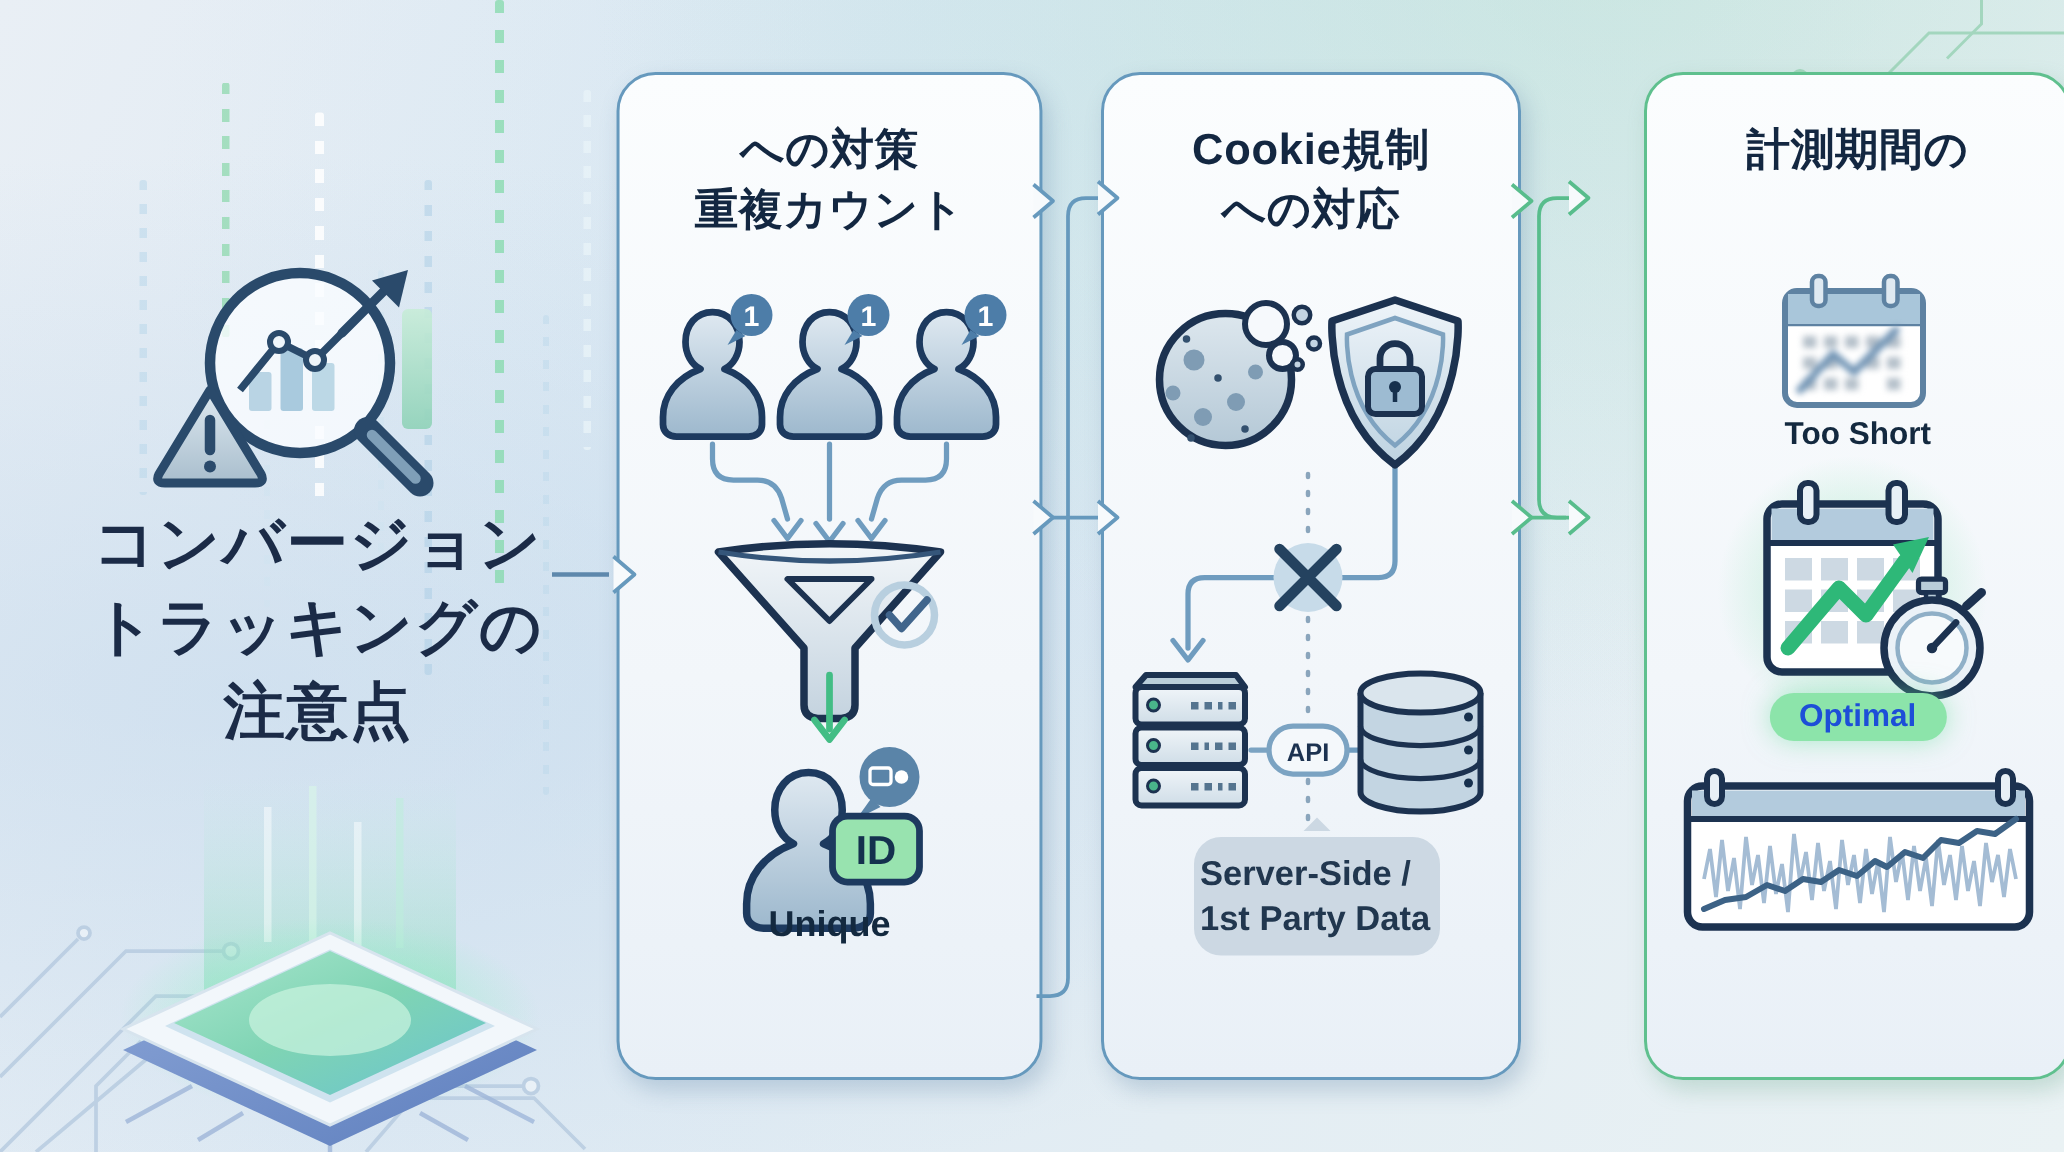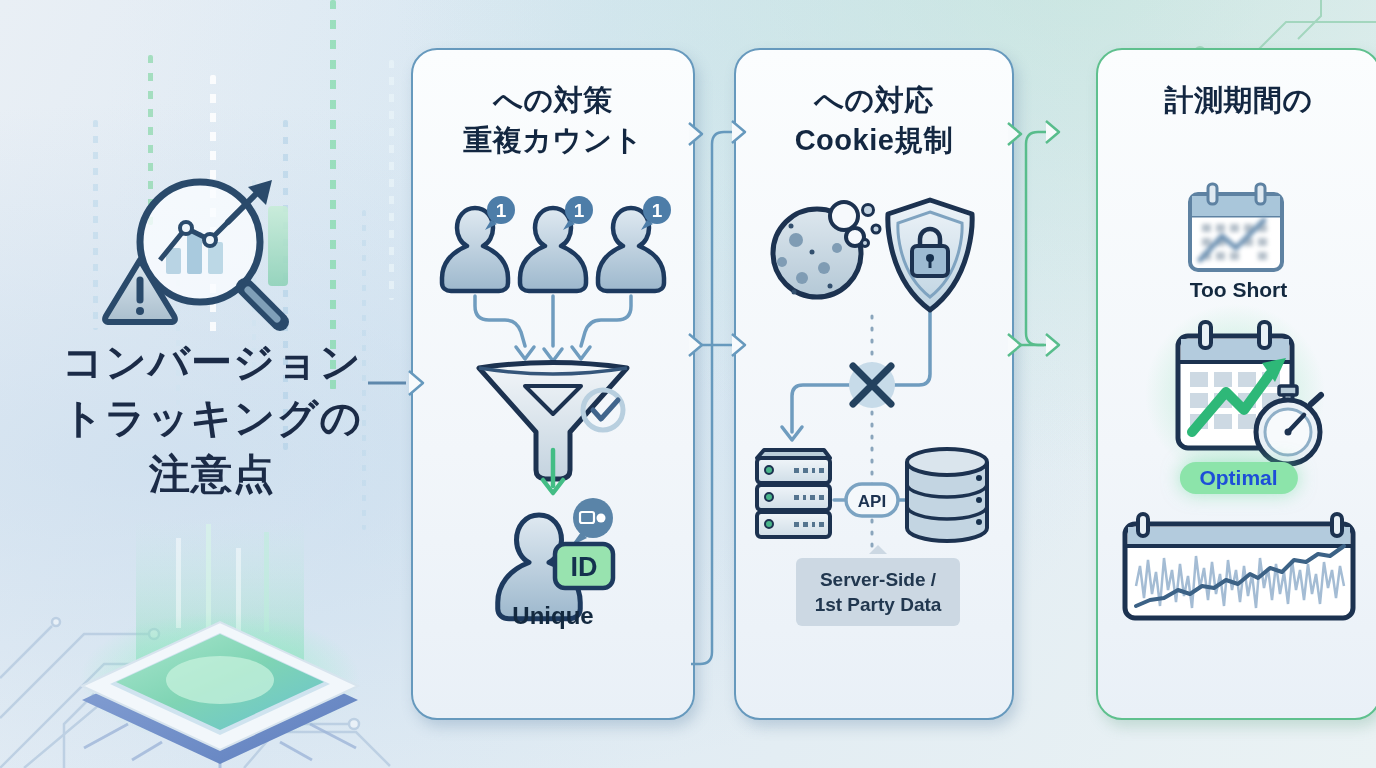--- a/index.html
+++ b/index.html
@@ -18,22 +18,22 @@
     background:linear-gradient(180deg,#fbfdfe 0%,#f2f6fa 60%,#e9f0f7 100%);
     box-shadow:4px 7px 14px rgba(96,132,166,.30);}
   .card1{left:411px;width:280px;}
   .card2{left:734px;width:276px;}
   .card3{left:1048px;width:281px;border-color:#5fc08e;box-shadow:4px 7px 14px rgba(96,160,132,.28);margin-left:48px;}
   .card-title{margin-top:30px;text-align:center;font-size:29px;font-weight:700;color:#132741;line-height:1.38;letter-spacing:.5px;}
   .header-title{position:absolute;left:16px;top:334px;width:392px;text-align:center;
     font-size:41px;font-weight:700;color:#1b2b47;line-height:1.37;letter-spacing:1px;}
   .card-svg{position:absolute;left:0;}
   .blurred{filter:blur(2.3px);}
-  .callout{position:absolute;left:60px;top:508px;width:156px;background:#ccd8e3;border-radius:6px;
-    padding:9px 4px;text-align:center;font-size:19px;font-weight:700;color:#21374f;line-height:1.32;}
+  .callout{position:absolute;left:60px;top:508px;width:156px;background:#ccd8e3;border-radius:18px;
+    padding:9px 4px;text-align:left;font-size:23px;font-weight:700;color:#21374f;line-height:1.32;}
   .callout:before{content:"";position:absolute;top:-13px;left:50%;margin-left:-9px;
     border:9px solid transparent;border-bottom:9px solid #ccd8e3;border-top:none;}
   .minilabel{position:absolute;left:0;width:100%;text-align:center;font-size:21px;font-weight:700;color:#13293f;}
   .pill{position:absolute;left:50%;transform:translateX(-50%);top:412px;background:#8ce4aa;
     border-radius:18px;padding:4px 20px;font-size:21px;font-weight:700;color:#1d4ed8;
     box-shadow:0 0 18px rgba(110,220,160,.55);}
   .overlay{position:absolute;inset:0;pointer-events:none;z-index:5;}
   svg text{font-family:"Liberation Sans","DejaVu Sans",sans-serif;font-weight:bold;}
 </style>
 </head>
@@ -250,22 +250,22 @@
       <g>
         <rect x="142" y="356" width="58" height="44" rx="10" fill="#98e3af" stroke="#1d3a5f" stroke-width="4.5"></rect>
         <text x="171" y="388" font-size="27" fill="#14314e" text-anchor="middle">ID</text>
       </g>
       <text x="140" y="436" font-size="24" fill="#13293f" text-anchor="middle">Unique</text>
     </svg>
   </div>
 
   <div class="card card2">
     <div class="card-title">
+      <div>Cookie規制</div>
       <div>への対応</div>
-      <div>Cookie規制</div>
     </div>
     <svg class="card-svg" style="top:138px;" width="276" height="470" viewBox="0 0 276 470">
       <defs>
         <linearGradient id="cookieGrad" x1="0" y1="0" x2="0" y2="1">
           <stop offset="0" stop-color="#dde7ee"></stop>
             <stop offset="1" stop-color="#b4c8d6"></stop>
         </linearGradient>
         <linearGradient id="shieldGrad" x1="0" y1="0" x2="0" y2="1">
           <stop offset="0" stop-color="#eef4f9"></stop>
             <stop offset="1" stop-color="#bed3e1"></stop>

